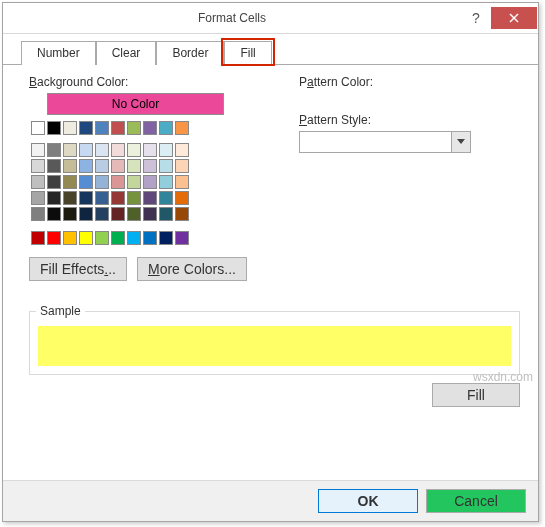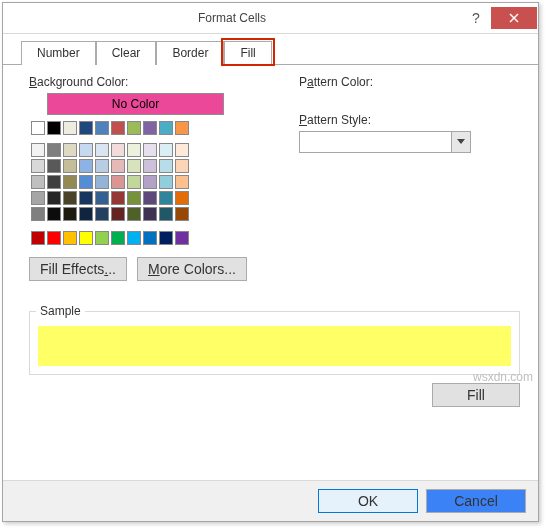--- a/index.html
+++ b/index.html
@@ -149,23 +149,23 @@
     border-top: 1px solid #d9d9d9;
     background: #f0f0f0;
     padding: 8px 12px;
     display:flex;
     justify-content:flex-end;
     gap:8px;
   }
   .bottom-bar .pushbtn {
     width: 78px;
     text-align:center;
-    background:#3b82f6;
-  }
-  .bottom-bar .pushbtn.primary { border: 1px solid #0078d7; background: #e5f1fb; }
+    background:#22c55e;
+  }
+  .bottom-bar .pushbtn.primary { border: 1px solid #0078d7; background: #e5f1fb; font-weight: bold; }
   .watermark {
     position:absolute;
     right:12px; top:370px;
     font-size:12px;
     color:#bfbfbf;
     pointer-events:none;
   }
   .underline { text-decoration: underline; }
 </style>
 </head>

